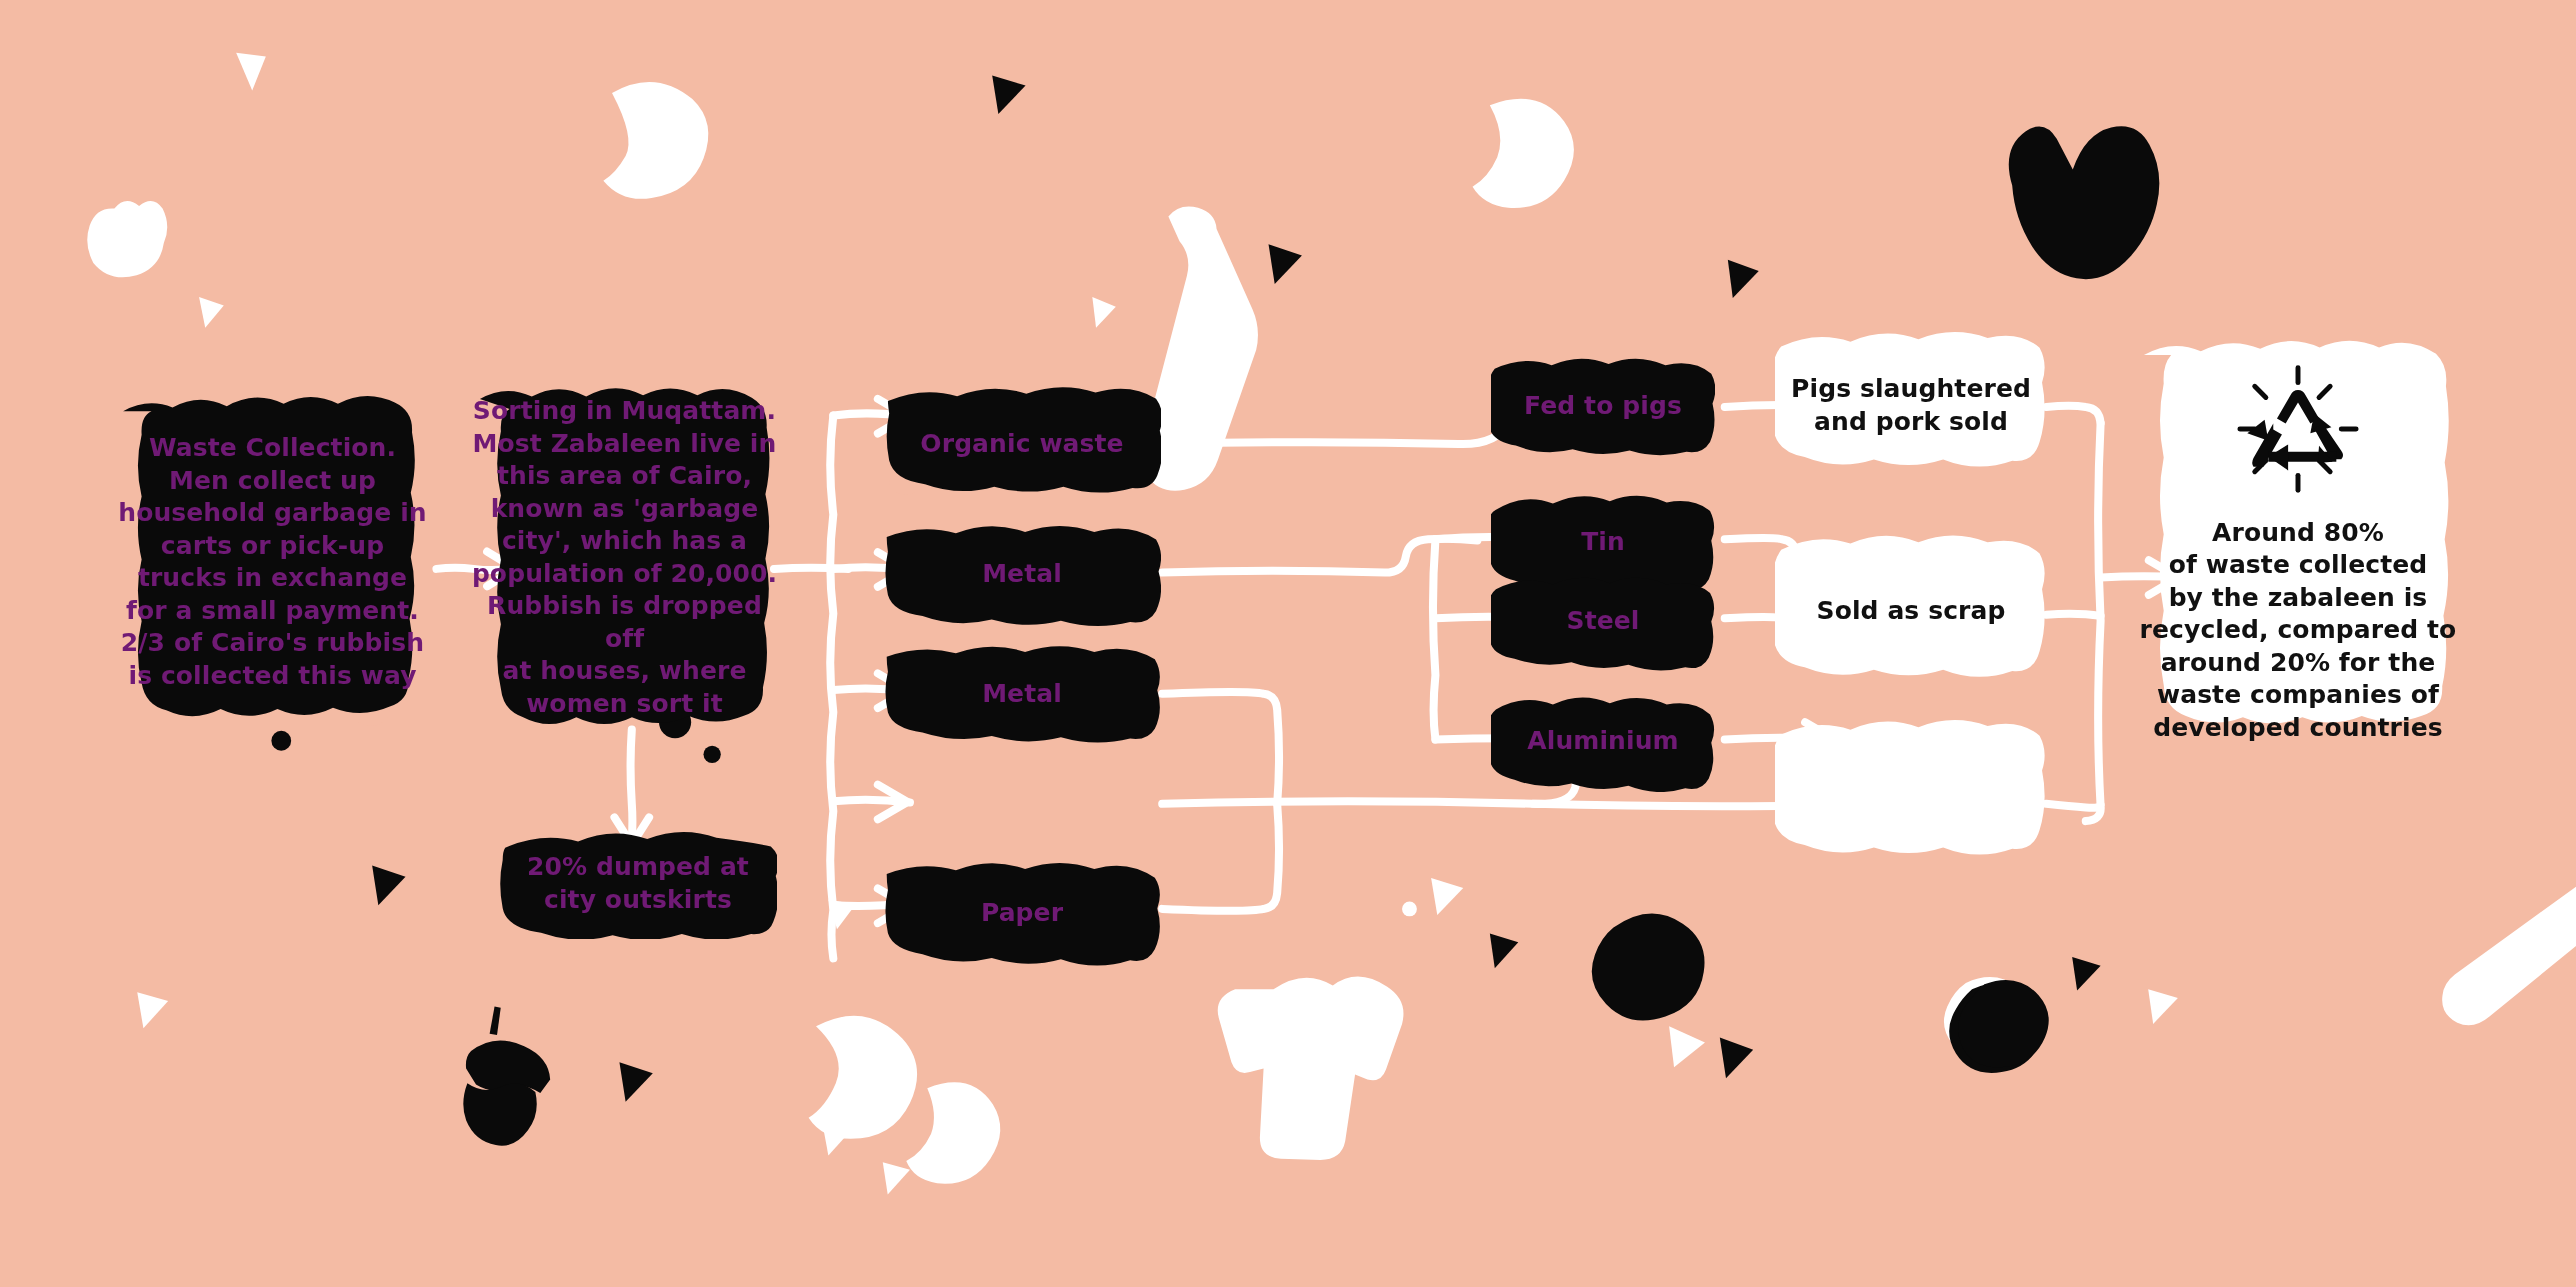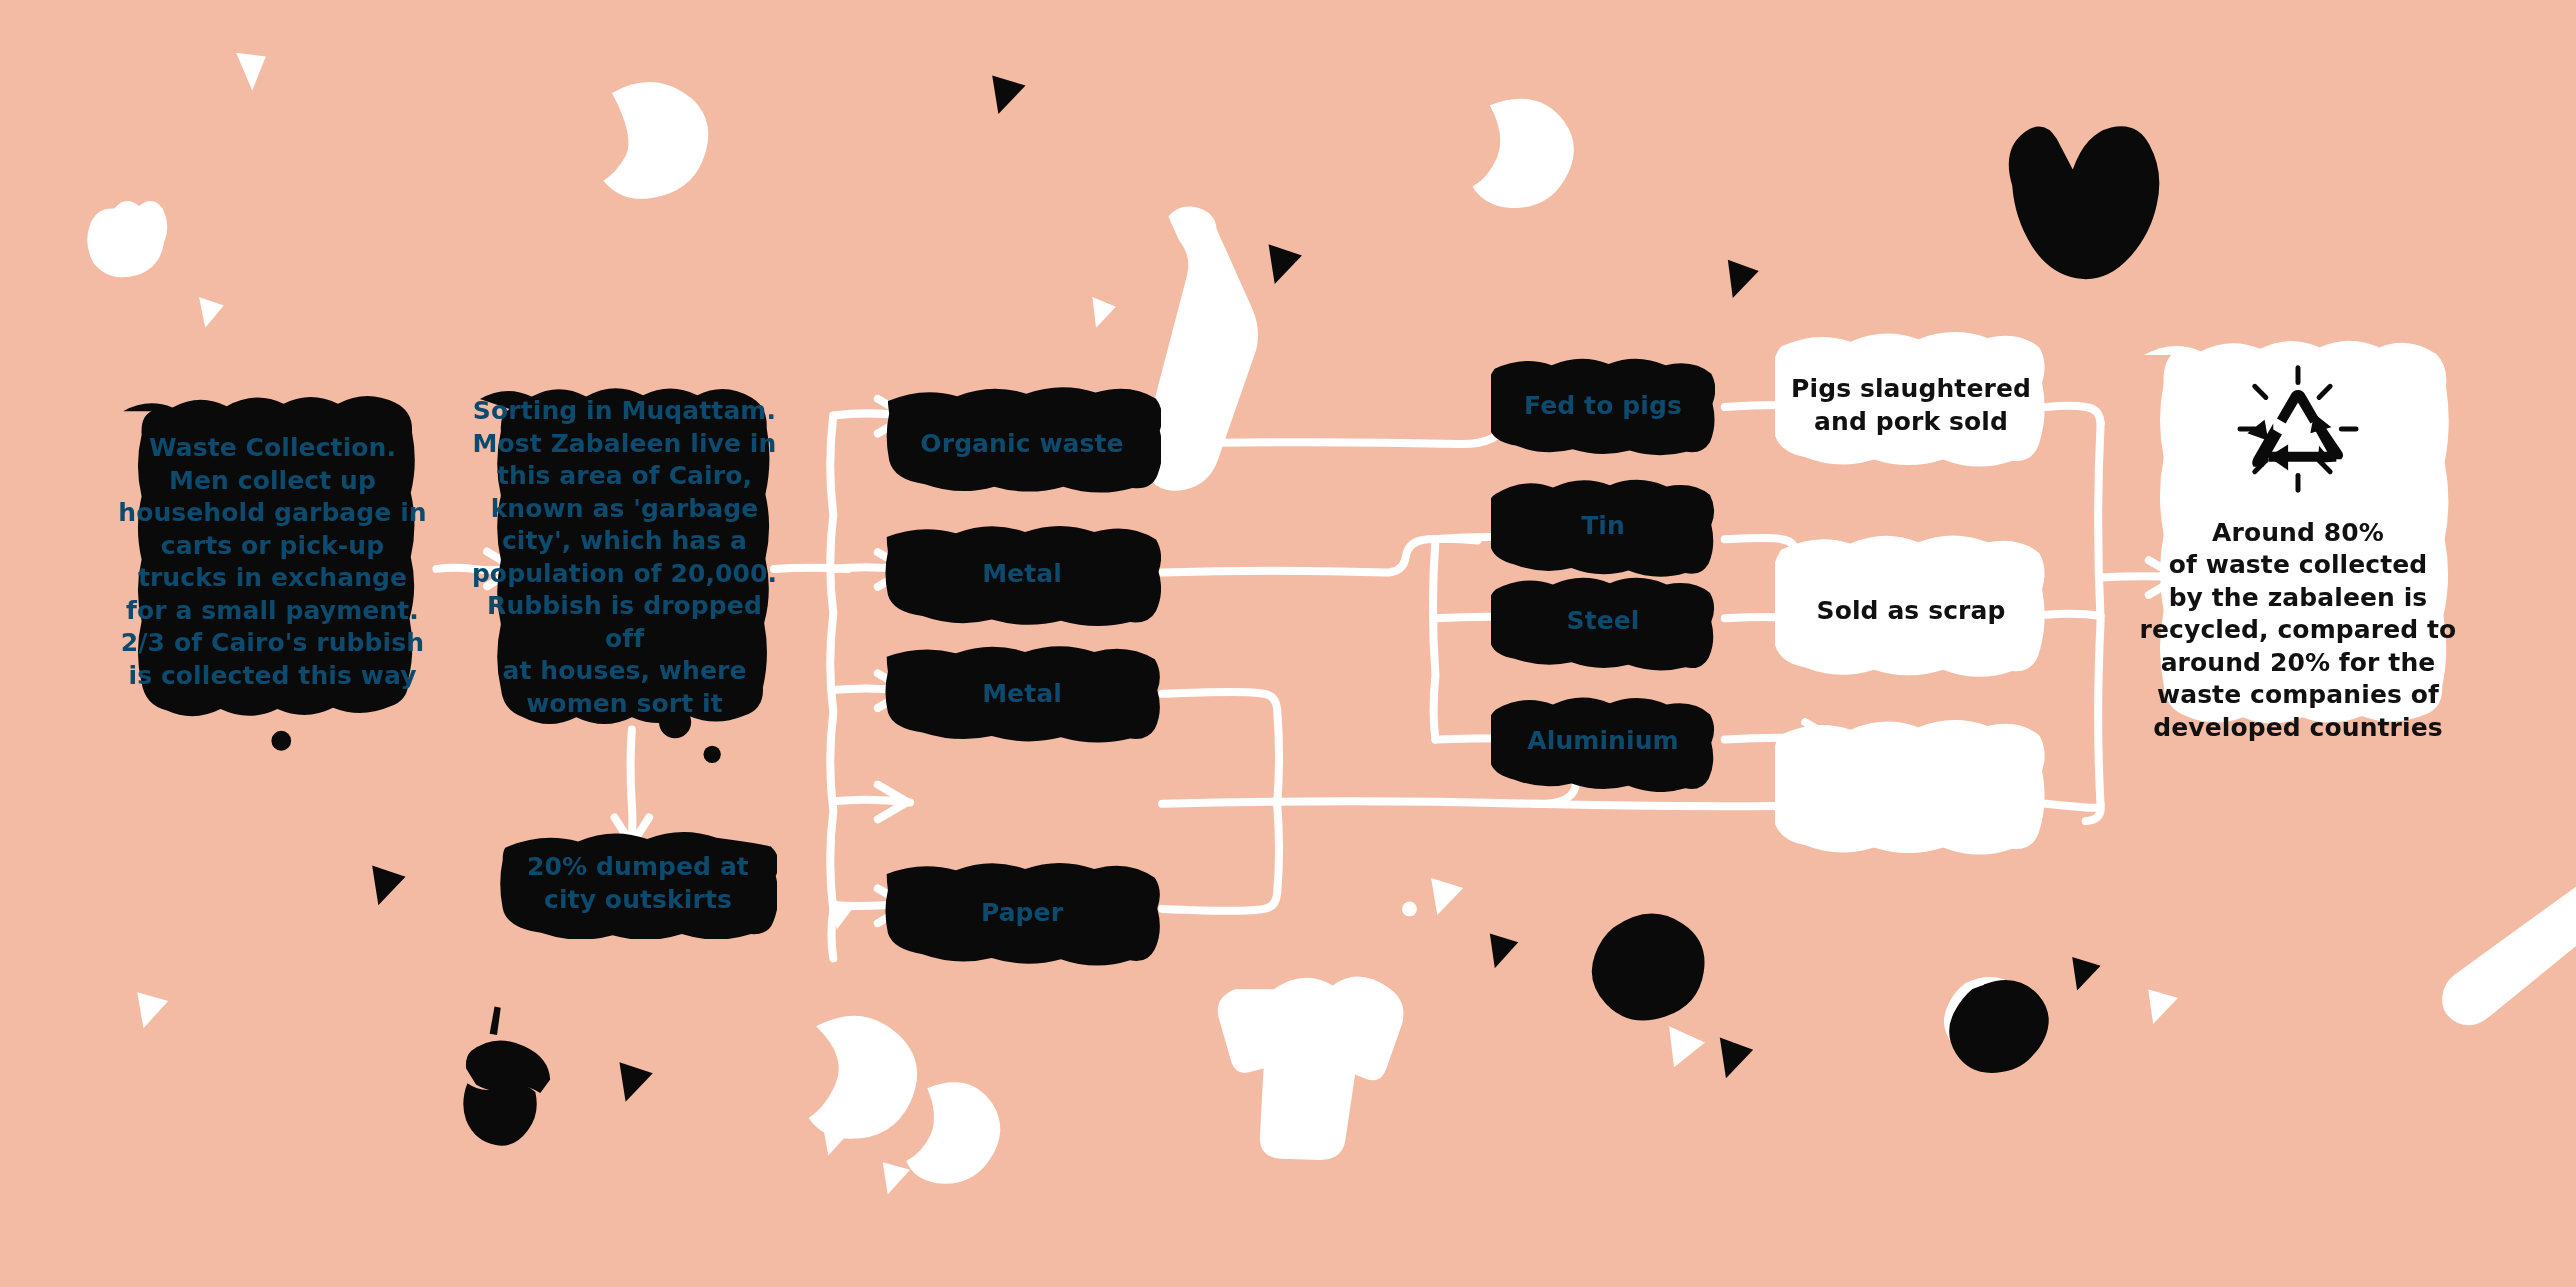--- a/index.html
+++ b/index.html
@@ -8,21 +8,21 @@
   svg.layer{position:absolute;left:0;top:0;width:2576px;height:1288px;pointer-events:none;}
   #decor{z-index:1}
   #links{z-index:2}
   #nodes{position:absolute;left:0;top:0;width:2576px;height:1288px;z-index:3}
 
   .node{position:absolute;display:flex;align-items:center;justify-content:center;box-sizing:border-box;}
   .node .txt{position:relative;z-index:2;text-align:center;line-height:1.30;font-weight:700;
              letter-spacing:0.1px;white-space:pre-line;}
   .node .blob{position:absolute;left:0;top:0;width:100%;height:100%;z-index:1;}
 
-  .dark .txt{color:#0c4a6e;}
+  .dark .txt{color:#701a75;}
   .light .txt{color:#111111;}
 
   .big .txt{font-size:25px;}
   .mid .txt{font-size:25px;}
   .pill .txt{font-size:25px;}
   .out .txt{font-size:25px;}
   .final .txt{font-size:25px;}
 
   .final{flex-direction:column;}
   .recycle-wrap{position:relative;z-index:2;margin-bottom:21px;}
@@ -263,21 +263,21 @@
     </div>
 
     <div class="node dark pill" style="left:1491px;top:354px;width:224px;height:104px;">
       <svg class="blob" viewBox="0 0 362 168" preserveAspectRatio="none">
         <path fill="#0A0A0A" d="M6 24 q46 -22 92 -6 q46 -20 92 -2 q46 -18 92 2 q46 -10 74 14 q12 22 2 48
         q8 34 -4 62 q-12 20 -38 16 q-46 12 -92 -2 q-46 12 -92 -2 q-46 12 -92 -6 q-38 -6 -44 -32 q-8 -34 0 -64 q-2 -12 10 -28z"></path>
       </svg>
       <div class="txt">Fed to pigs</div>
     </div>
 
-    <div class="node dark pill" style="left:1491px;top:474px;width:224px;height:104px;">
+    <div class="node dark pill" style="left:1491px;top:490px;width:224px;height:104px;">
       <svg class="blob" viewBox="0 0 362 168" preserveAspectRatio="none">
         <path fill="#0A0A0A" d="M8 32 q46 -28 92 -10 q46 -22 92 -4 q46 -18 92 2 q44 -8 70 14 q12 24 2 48
         q8 34 -4 62 q-12 22 -38 16 q-46 14 -92 -4 q-46 14 -92 -4 q-46 12 -92 -6 q-36 -8 -40 -34 q-8 -32 0 -60 q-2 -14 10 -20z"></path>
       </svg>
       <div class="txt">Tin</div>
     </div>
 
     <div class="node dark pill" style="left:1491px;top:572px;width:224px;height:99px;">
       <svg class="blob" viewBox="0 0 362 160" preserveAspectRatio="none">
         <path fill="#0A0A0A" d="M8 28 q46 -24 92 -8 q46 -20 92 -2 q46 -18 92 2 q44 -8 70 14 q12 22 2 46

